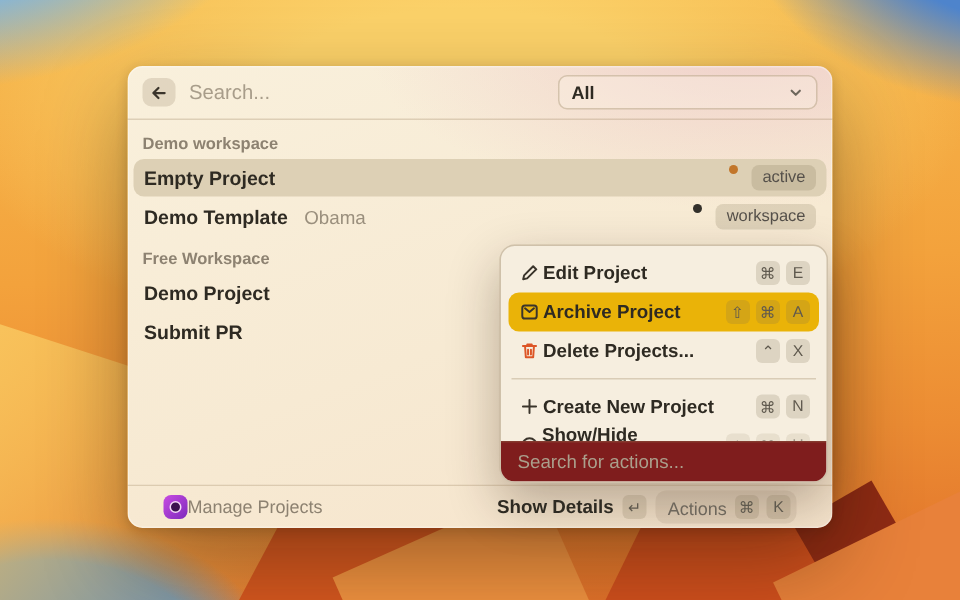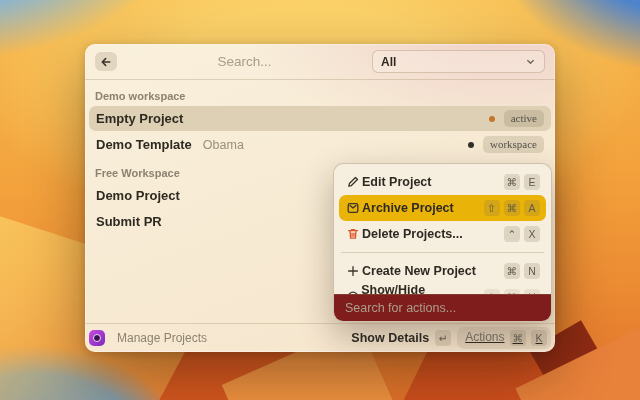--- a/index.html
+++ b/index.html
@@ -30,58 +30,58 @@
     border-radius:10px;
     background:
       radial-gradient(120% 80% at 88% -5%, rgba(233,185,192,0.55), rgba(233,185,192,0) 45%),
       linear-gradient(160deg, #f9f0dc 0%, #f7ead3 55%, #f6e4cc 100%);
     box-shadow: 0 22px 55px rgba(40,20,5,0.40), 0 2px 8px rgba(40,20,5,0.18), inset 0 0 0 1px rgba(255,255,255,0.35);
     color:#2e2a22;
   }
 
   
   .topbar { display:flex; align-items:center; height:36px; padding:0 10px; gap:9px;
-            border-bottom:1px solid rgba(150,125,90,0.28);text-align:center; }
+            border-bottom:1px solid rgba(150,125,90,0.28); }
   .back-btn { display:flex; align-items:center; justify-content:center; width:22px; height:19px;
               border:none; border-radius:6px; background:rgba(120,100,70,0.18); color:#3a342b; cursor:pointer; }
   .search-ph { flex:1; font-size:13.5px; color:#a89d8a; }
   .dropdown { display:flex; align-items:center; justify-content:space-between; width:173px; height:23px;
               padding:0 8px; border-radius:6px; border:1px solid rgba(150,125,90,0.35);
               background:rgba(255,250,240,0.25); }
   .dropdown .dd-label { font-size:12px; font-weight:bold; color:#2e2a22; }
   .dropdown svg, .back-btn svg { display:block; }
 
   
   .list { padding:6px 4px 0 4px; }
   .section-header { font-size:11px; font-weight:bold; color:#8d8271; padding:4px 6px 3px 6px; }
   .row { display:flex; align-items:center; height:25px; padding:0 7px; border-radius:7px; margin:1px 0; }
   .row.selected { background:#ddd0b5;gap:39px; }
   .row-title { font-size:13px; font-weight:bold; color:#2e2a22; }
   .row-sub { font-size:12.5px; color:#9a8f7d; margin-left:11px; }
-  .row-right { margin-left:auto; display:flex; align-items:center; gap:9px;font-family:Liberation Serif, serif; }
+  .row-right { margin-left:auto; display:flex; gap:9px; }
   .dot { width:6px; height:6px; border-radius:50%; }
   .badge { font-size:11px; color:#55504a; background:rgba(125,108,82,0.20); border-radius:5px;
            padding:2px 7px; line-height:1.2; }
 
   
   .footer { position:absolute; left:0; right:0; bottom:0; height:29px;
-            display:flex; align-items:center; gap:12px; padding:0 4px;
+            display:flex; align-items:center; gap:0; padding:0 24px;
             border-top:1px solid rgba(150,125,90,0.28); border-radius:0 0 10px 10px; }
   .app-icon { width:16px; height:16px; border-radius:5px; background:linear-gradient(135deg,#c84be2,#7d2abc);
               display:flex; align-items:center; justify-content:center; }
   .app-icon span { width:8px; height:8px; border:1.6px solid #f3d8f8; border-radius:50%;
                    background:#3a1150; display:block; }
   .footer-label { font-size:12px; color:#8d8271; }
   .footer-right { margin-left:auto; display:flex; align-items:center; gap:6px; }
   .show-details { font-size:12.5px; font-weight:bold; color:#2e2a22; }
   .keycap { min-width:16px; height:16px; padding:0 3px; border-radius:4px;
             background:rgba(125,108,82,0.20); color:#5f594e; font-size:10.5px;
             display:flex; align-items:center; justify-content:center; }
-  .actions-group { display:flex; align-items:flex-start; gap:5px; background:rgba(125,108,82,0.14);
-                   border-radius:7px; padding:3px 4px 3px 8px;text-decoration:underline; }
+  .actions-group { display:flex; align-items:flex-end; gap:5px; background:rgba(125,108,82,0.14);
+                   border-radius:7px; padding:3px 4px 3px 8px; }
   .actions-label { font-size:12px; color:#6e675c; }
 
   
   .menu { position:absolute; left:248px; top:119px; width:219px; height:159px;
           background:#f6eedf; border:1px solid rgba(150,125,90,0.40); border-radius:10px;
           box-shadow:0 14px 34px rgba(40,20,5,0.30); overflow:hidden;
           display:flex; flex-direction:column; }
   .menu-list { flex:1; overflow:hidden; padding:5px 5px 0 5px; }
   .menu-row { display:flex; align-items:center; gap:1px; height:26px; padding:0 6px; border-radius:7px; }
   .menu-row.selected { background:#eab308; }

